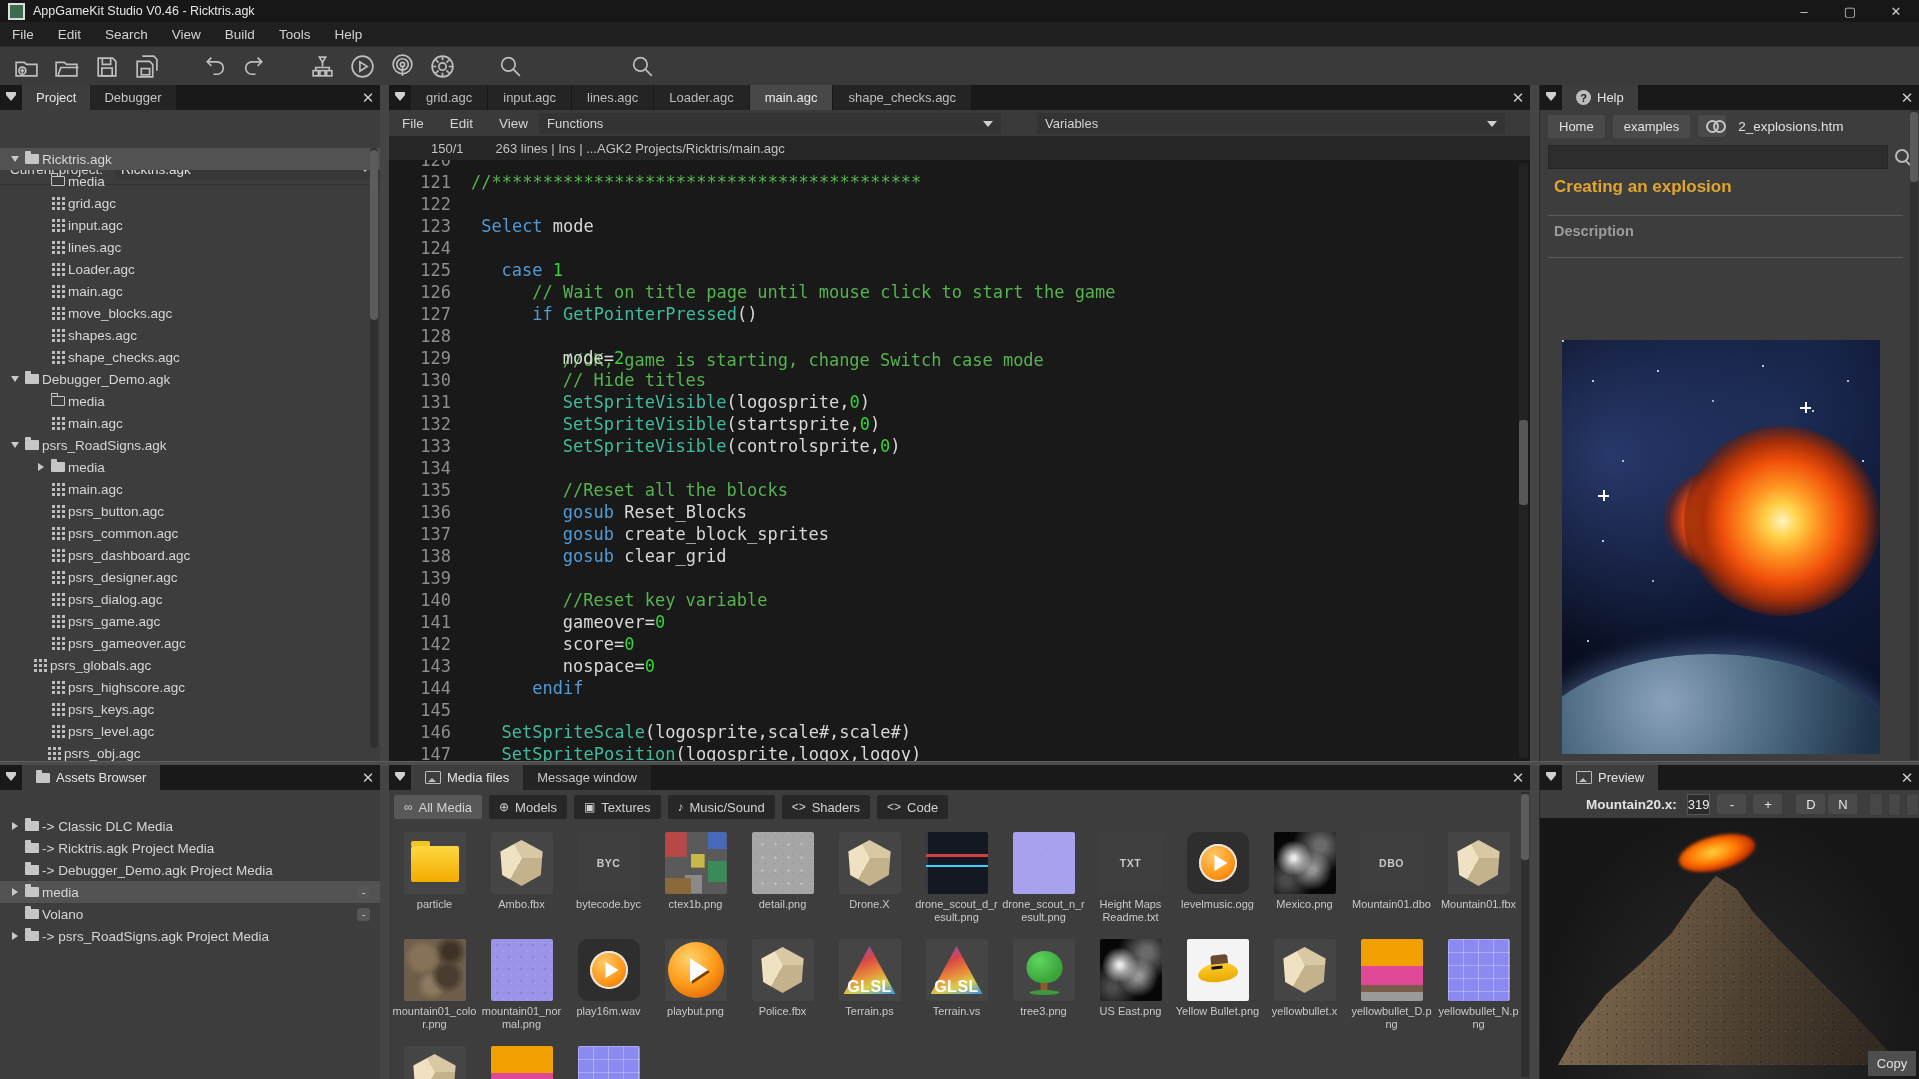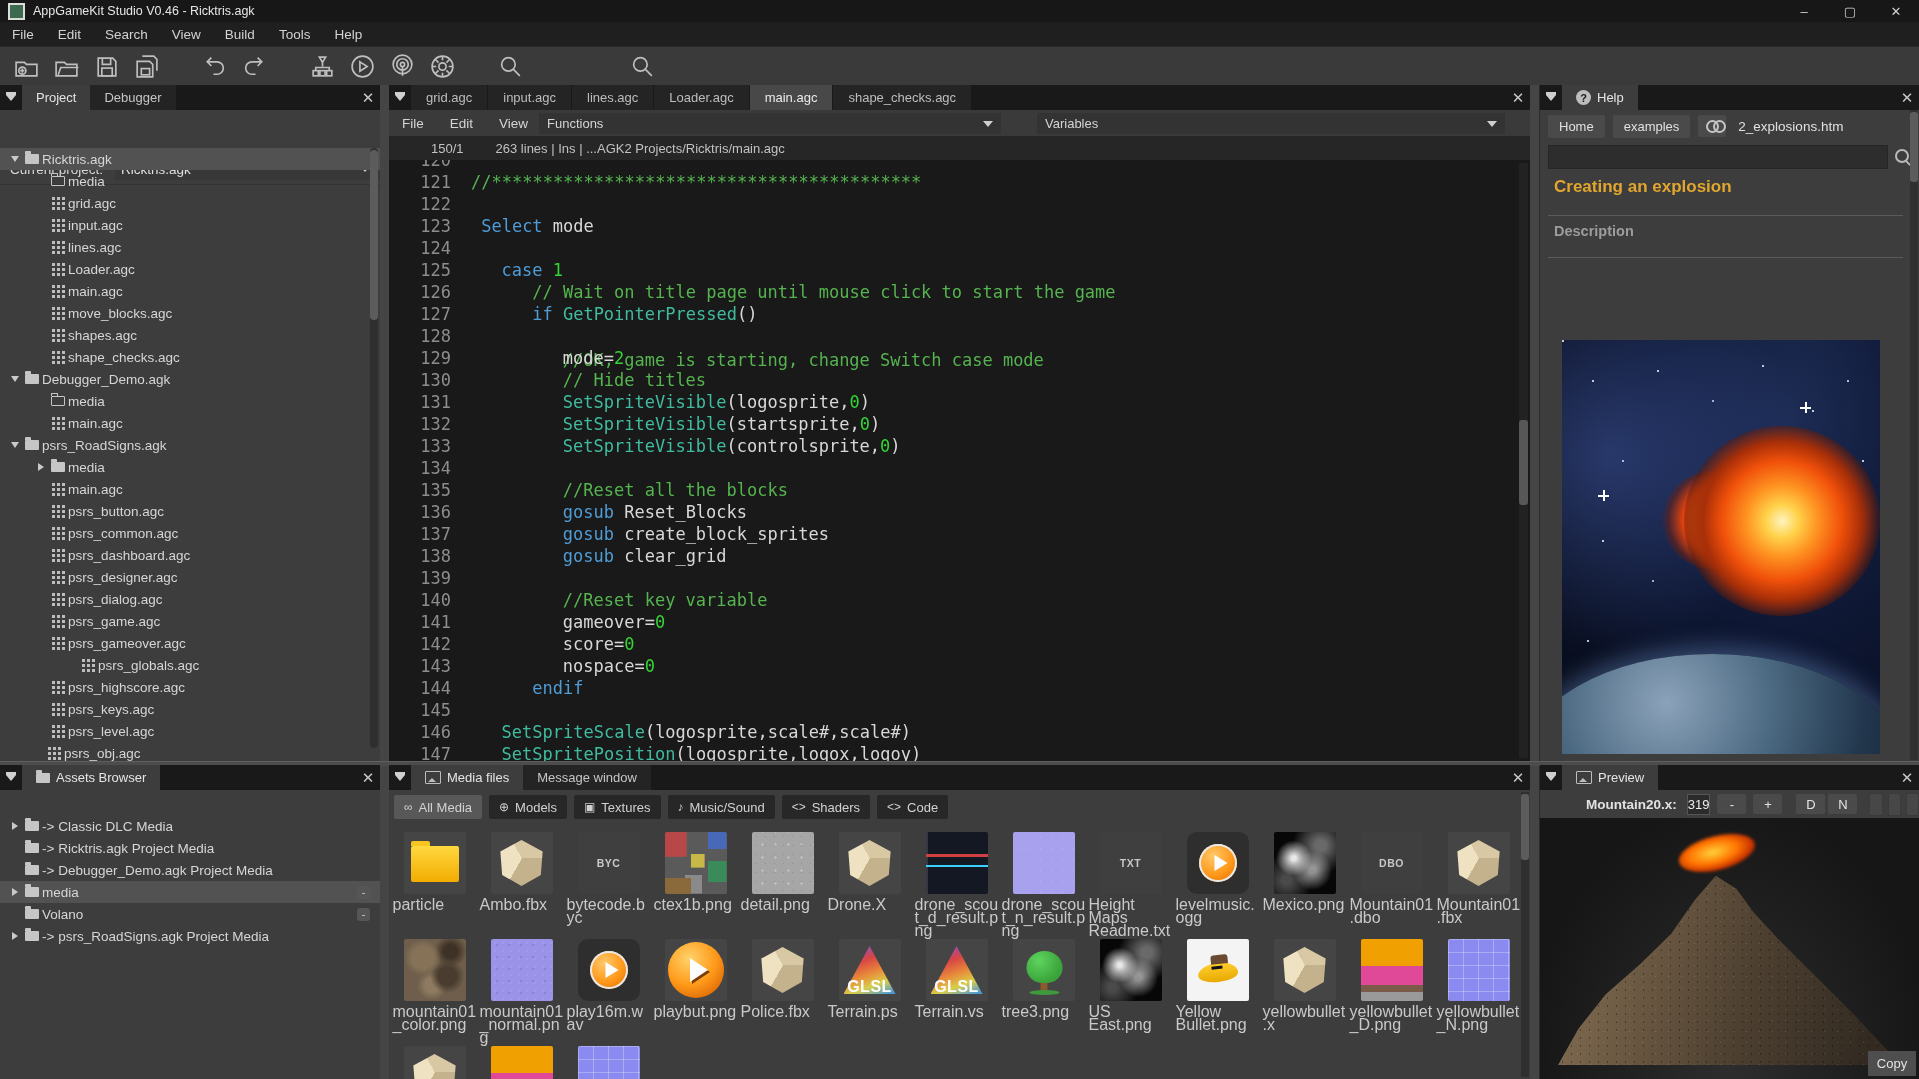--- a/index.html
+++ b/index.html
@@ -122,21 +122,21 @@
   
   #media-panel{left:389px;top:765px;width:1141px;height:314px;background:#3d3d3d;overflow:hidden;}
   #filter-row{position:absolute;left:0;top:27px;width:1141px;height:30px;display:flex;align-items:center;gap:7px;padding-left:5px;box-sizing:border-box;}
   .filter-btn{background:#272727;color:#d2d2d2;height:24px;display:flex;align-items:center;gap:6px;padding:0 10px;border-radius:2px;font-size:13px;}
   .filter-btn.active{background:#585858;}
   .ficon{font-size:12px;color:#cfcfcf;}
   #asset-grid{position:absolute;left:2px;top:59px;width:1137px;height:255px;overflow:hidden;
     display:grid;grid-template-columns:repeat(13,87px);grid-auto-rows:107px;}
   .acell{display:flex;flex-direction:column;align-items:center;}
   .thumb{width:62px;height:62px;margin-top:8px;background:#454545;border-radius:2px;position:relative;overflow:hidden;flex:none;}
-  .alabel{margin-top:4px;width:84px;text-align:left;font-size:16px;line-height:13px;color:#c9c9c9;overflow-wrap:anywhere;}
+  .alabel{margin-top:4px;width:84px;text-align:center;font-size:11px;line-height:13px;color:#c9c9c9;overflow-wrap:anywhere;}
   .badge-center{position:absolute;left:0;top:0;right:0;bottom:0;display:flex;align-items:center;justify-content:center;color:#c8c8c8;font-size:10.5px;font-weight:bold;letter-spacing:.5px;}
   
   .t-folder .shape{position:absolute;left:7px;top:14px;width:48px;height:36px;background:linear-gradient(#ffd840,#f2ac00);border-radius:2px;}
   .t-folder .shape::before{content:'';position:absolute;top:-5px;left:0;width:19px;height:5px;background:#f7c520;border-radius:2px 2px 0 0;}
   .t-cube{background:#454545;}
   .t-cube .shape{position:absolute;left:8px;top:8px;width:46px;height:46px;
     background:conic-gradient(from 210deg at 50% 40%,#efe2c2 0 120deg,#d9c8a4 0 240deg,#c4b28c 0 360deg);
     clip-path:polygon(50% 0,96% 25%,92% 76%,50% 100%,8% 76%,4% 25%);}
   .t-plain{background:#3f3f3f;}
   .t-atlas{background:#5a5a5a;background-image:
@@ -674,21 +674,21 @@
             <rect x="0" y="5" width="3" height="3" fill="#bdbdbd"></rect>
             <rect x="5" y="5" width="3" height="3" fill="#bdbdbd"></rect>
             <rect x="10" y="5" width="3" height="3" fill="#bdbdbd"></rect>
             <rect x="0" y="10" width="3" height="3" fill="#bdbdbd"></rect>
             <rect x="5" y="10" width="3" height="3" fill="#bdbdbd"></rect>
             <rect x="10" y="10" width="3" height="3" fill="#bdbdbd"></rect>
           </svg>
         </span>
         <span class="tlabel">psrs_gameover.agc</span>
       </div>
-      <div class="trow" style="padding-left: 16px; margin-left: 48px;">
+      <div class="trow" style="padding-left: 16px;">
         <span class="tarr"></span>
         <span class="tico">
           <svg width="13" height="13" viewBox="0 0 13 13">
             <rect x="0" y="0" width="3" height="3" fill="#bdbdbd"></rect>
             <rect x="5" y="0" width="3" height="3" fill="#bdbdbd"></rect>
             <rect x="10" y="0" width="3" height="3" fill="#bdbdbd"></rect>
             <rect x="0" y="5" width="3" height="3" fill="#bdbdbd"></rect>
             <rect x="5" y="5" width="3" height="3" fill="#bdbdbd"></rect>
             <rect x="10" y="5" width="3" height="3" fill="#bdbdbd"></rect>
             <rect x="0" y="10" width="3" height="3" fill="#bdbdbd"></rect>

